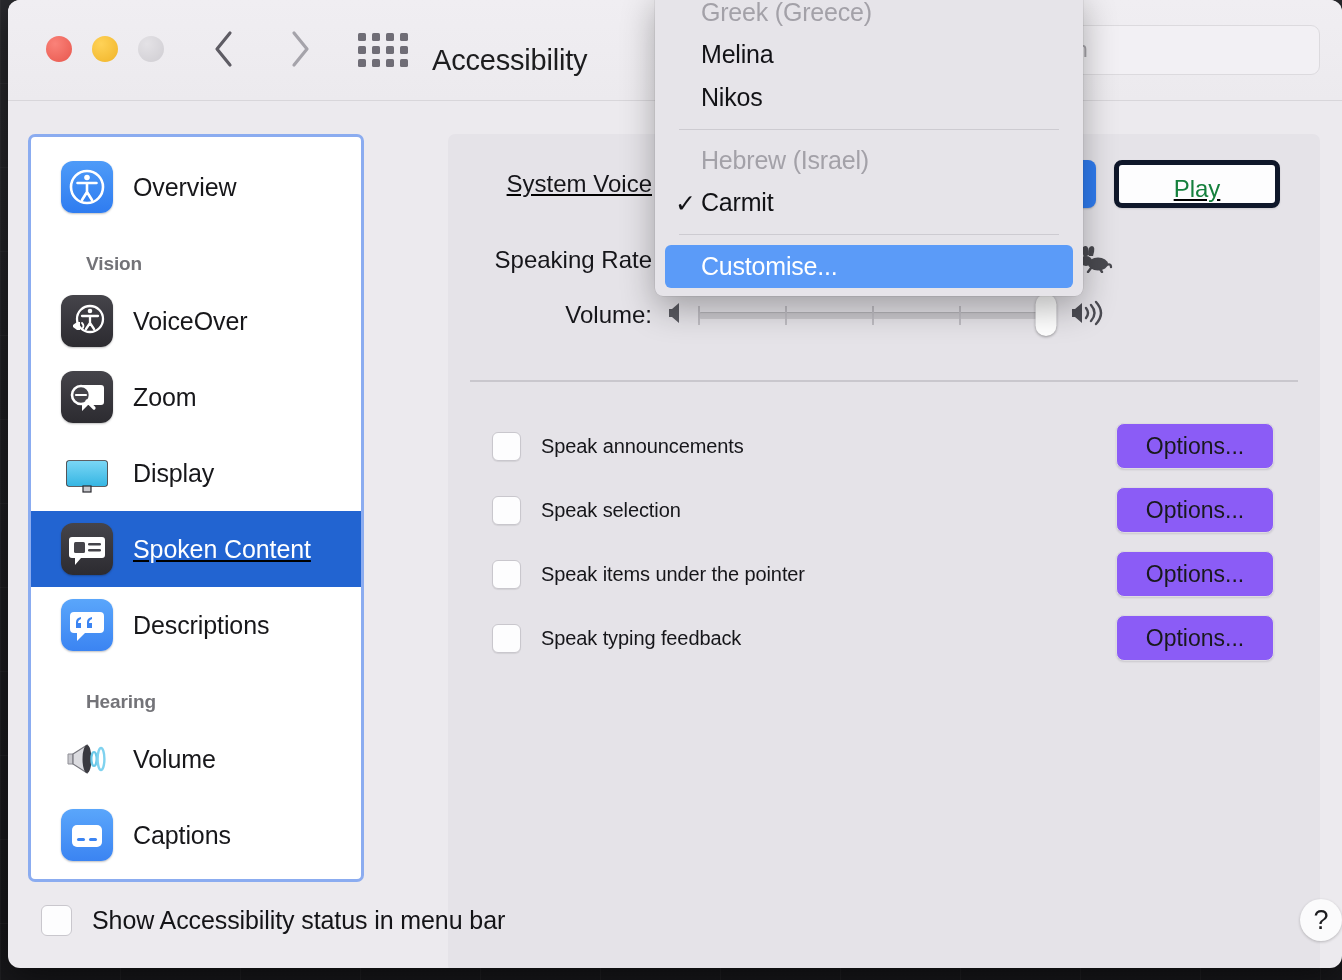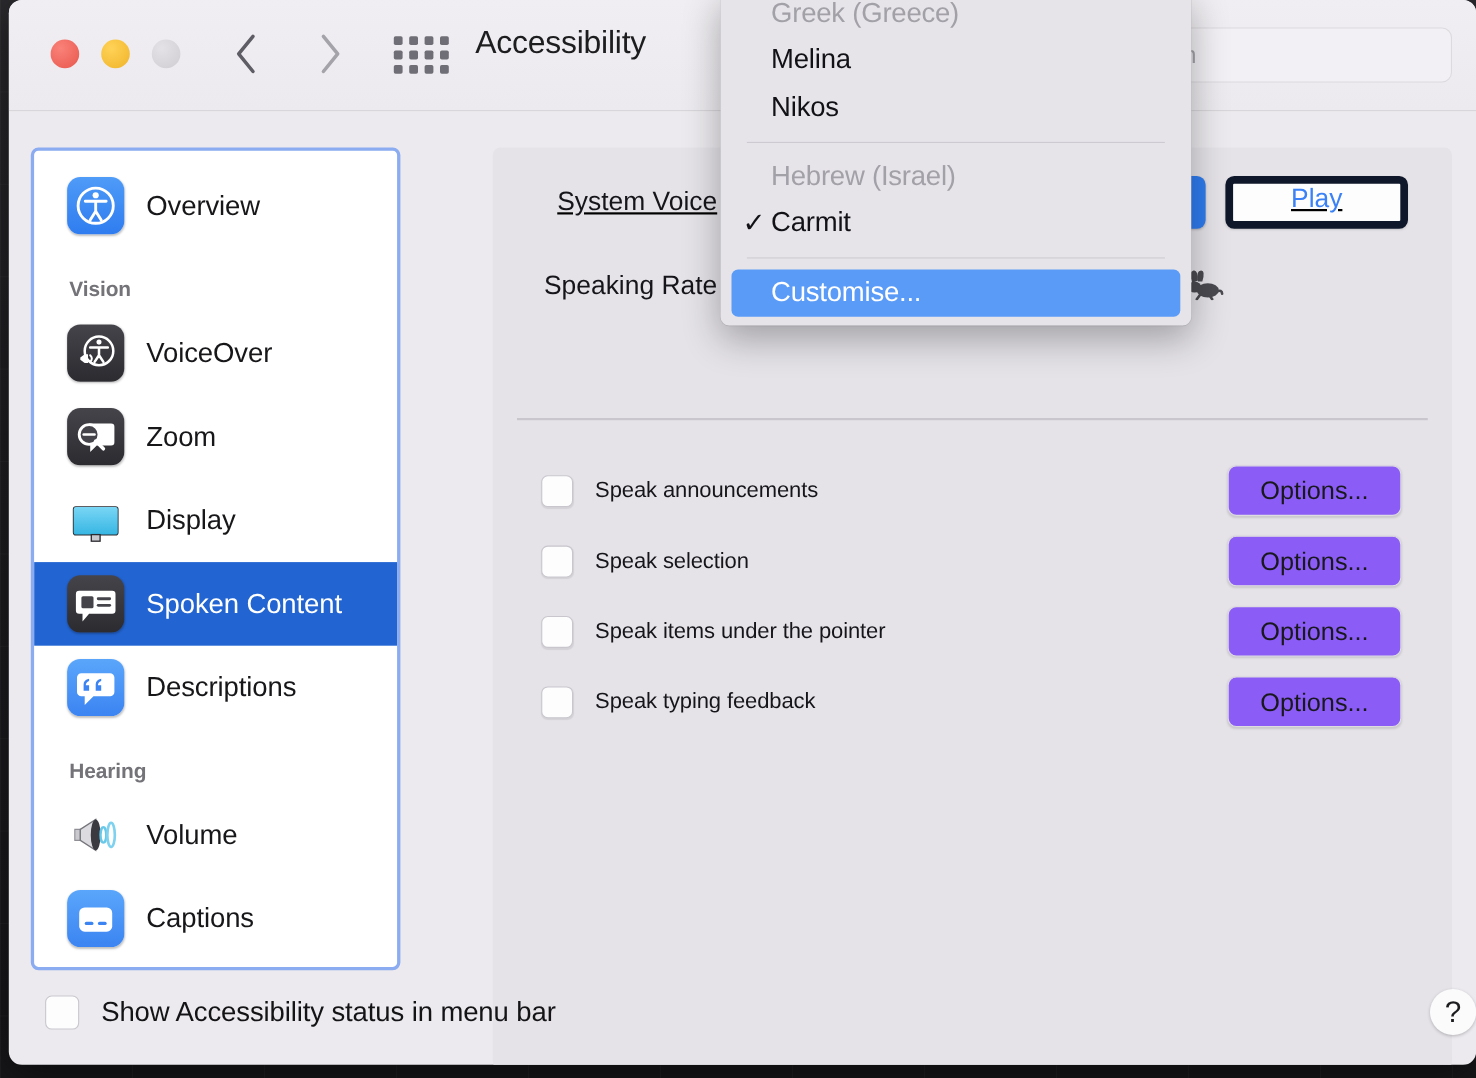--- a/index.html
+++ b/index.html
@@ -67,21 +67,21 @@
     width: 46px; height: 36px;
     display: grid;
     grid-template-columns: repeat(4, 8px);
     grid-template-rows: repeat(3, 8px);
     gap: 5px 6px;
     align-content: center;
   }
   .gridicon i { background:#6f6d76; border-radius:1.6px; display:block; width:8px; height:8px; }
 
   .wtitle {
-    position: absolute; left: 424px; top: 23px;
+    position: absolute; left: 424px; top: 44px;
     font-size: 29px; color: #1d1d1f; letter-spacing: -0.2px; text-align: right;
   }
 
   .searchfield {
     position: absolute; right: 22px; top: 25px;
     width: 290px; height: 50px;
     background: #f2f0f4;
     border: 1px solid #dcdade;
     border-radius: 9px;
     box-sizing: border-box;
@@ -105,27 +105,27 @@
   }
   .sb-scroll { position:relative; padding-top: 12px; }
 
   .sb-item {
     display: flex; align-items: center;
     height: 76px;
     padding-left: 30px;
     gap: 20px;
   }
   .sb-item .lbl { font-size: 25px; color: #17171a; letter-spacing: -0.1px; }
-  .sb-item.selected { background: #2264d1; }
+  .sb-item.selected { background: #2264d1; text-decoration: underline; }
   .sb-item.selected .lbl { color: #ffffff; }
 
   .sb-group {
     font-size: 19px; color: #737378;
     font-weight: bold;
-    padding: 28px 0 8px 32px;
+    padding: 28px 0 8px 55px;
     letter-spacing: -0.1px;
   }
 
   .appicon { width: 52px; height: 52px; flex: none; position: relative; }
   .appicon .sq {
     position:absolute; inset:0; border-radius: 12px;
     box-shadow: 0 1px 2px rgba(0,0,0,0.25);
   }
   .icon-overview .sq { background: linear-gradient(180deg,#4e9bf8,#2f7cf0); }
   .icon-voiceover .sq, .icon-zoom .sq, .icon-spoken .sq { background: linear-gradient(180deg,#45444a,#2c2b30); }
@@ -157,25 +157,25 @@
     display:flex; align-items:center;
     padding: 0 14px; box-sizing: border-box;
     color:#fff; font-size: 23px;
     position: relative;
   }
   .popupbtn .chev { position:absolute; right: 12px; top: 50%; transform: translateY(-50%); }
   .playbtn {
     margin-left: 18px;
     width: 166px; height: 48px;
     background: #fdfdfe;
-    border: 7px solid #0f172a;
+    border: 5px solid #0f172a;
     border-radius: 8px;
     box-shadow: 0 1px 2px rgba(0,0,0,0.12);
-    display:flex; align-items:flex-start; justify-content:center;
-    font-size: 24px; color:#3b82f6;
+    display:flex; align-items:flex-end; justify-content:center;
+    font-size: 24px; color:#15803d;
     box-sizing: border-box;
   }
 
   .row-rate {
     position: absolute; left: 0; top: 98px; width: 100%; height: 56px;
     display:flex; align-items:center;
   }
   .row-vol {
     position: absolute; left: 0; top: 153px; width: 100%; height: 56px;
     display:flex; align-items:center;
@@ -500,20 +500,48 @@
           <svg width="38" height="30" viewBox="0 0 38 30">
             <ellipse cx="22" cy="21" rx="10" ry="6.5" fill="#4a4a50"></ellipse>
             <ellipse cx="10" cy="18" rx="6" ry="5" fill="#4a4a50"></ellipse>
             <path d="M8 14 q-4 -10 1 -11 q4 -1 4 9 z" fill="#4a4a50"></path>
             <path d="M13 13 q-2 -10 3 -10 q4 0 1 10 z" fill="#4a4a50"></path>
             <path d="M15 25 l-3 4 M24 26 l2 3 M30 22 q5 -2 5 2" stroke="#4a4a50" stroke-width="2.4" fill="none" stroke-linecap="round"></path>
           </svg>
         </span>
       </div>
 
+      <div class="row-vol">
+        <div class="lbl-right">Volume:</div>
+        <span style="display:inline-block;width:28px">
+          <svg width="24" height="30" viewBox="0 0 24 30">
+            <path d="M13 5 L6 11 H3 v8 h3 L13 25 z" fill="#5a5a61"></path>
+          </svg>
+        </span>
+        <span class="slider-wrap" style="margin-left:4px">
+          <span class="sl-track" style="width:348px; display:inline-block">
+            <span class="sl-ticks">
+              <i style="left:0%"></i>
+                <i style="left:25%"></i>
+                <i style="left:50%"></i>
+                <i style="left:75%"></i>
+                <i style="left:99%"></i>
+            </span>
+            <span class="sl-knob" style="left:100%"></span>
+          </span>
+        </span>
+        <span style="margin-left:22px">
+          <svg width="40" height="32" viewBox="0 0 40 32">
+            <path d="M14 6 L7 12 H4 v8 h3 L14 26 z" fill="#4c4c53"></path>
+            <path d="M18 11 q4 5 0 10" stroke="#4c4c53" stroke-width="2.4" fill="none" stroke-linecap="round"></path>
+            <path d="M23 8 q7 8 0 16" stroke="#4c4c53" stroke-width="2.4" fill="none" stroke-linecap="round"></path>
+            <path d="M28 5 q10 11 0 22" stroke="#4c4c53" stroke-width="2.4" fill="none" stroke-linecap="round"></path>
+          </svg>
+        </span>
+      </div>
 
       <div class="hr"></div>
 
       <div class="checkrows">
 
         <div class="chkrow">
           <span class="chkbox"></span>
           <span class="txt">Speak announcements</span>
           <span class="optbtn">
             <span>Options...</span>

